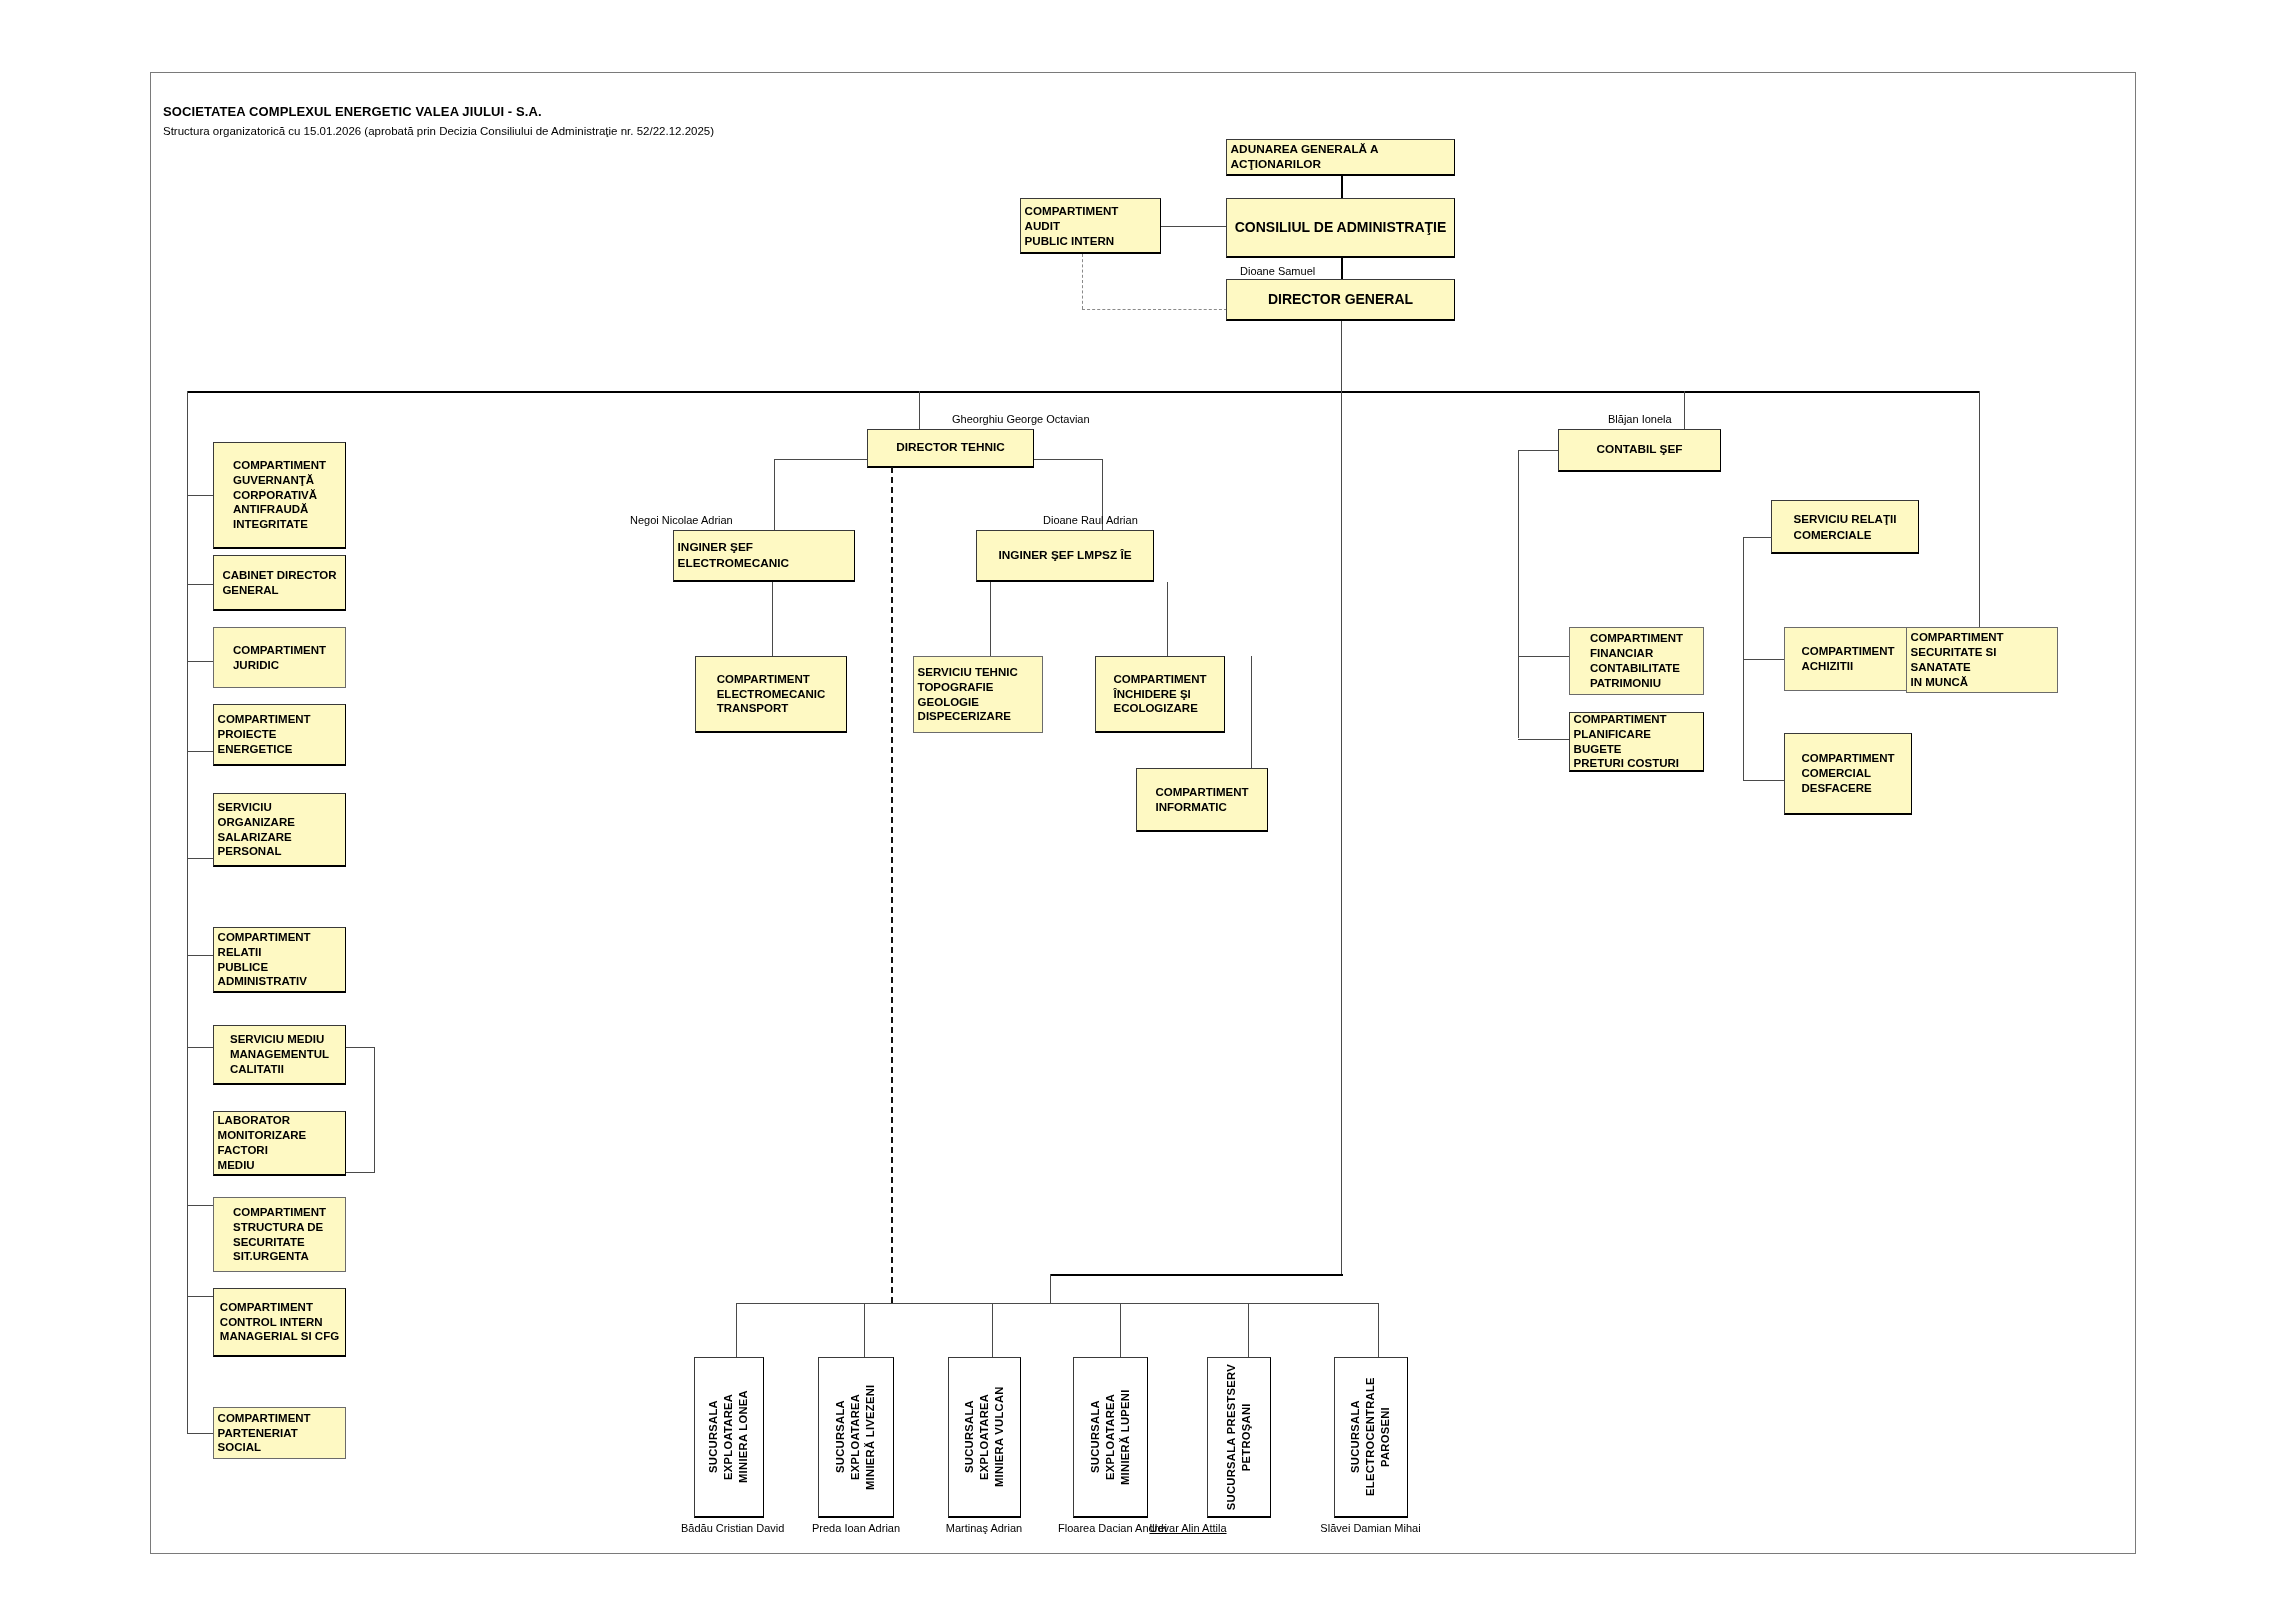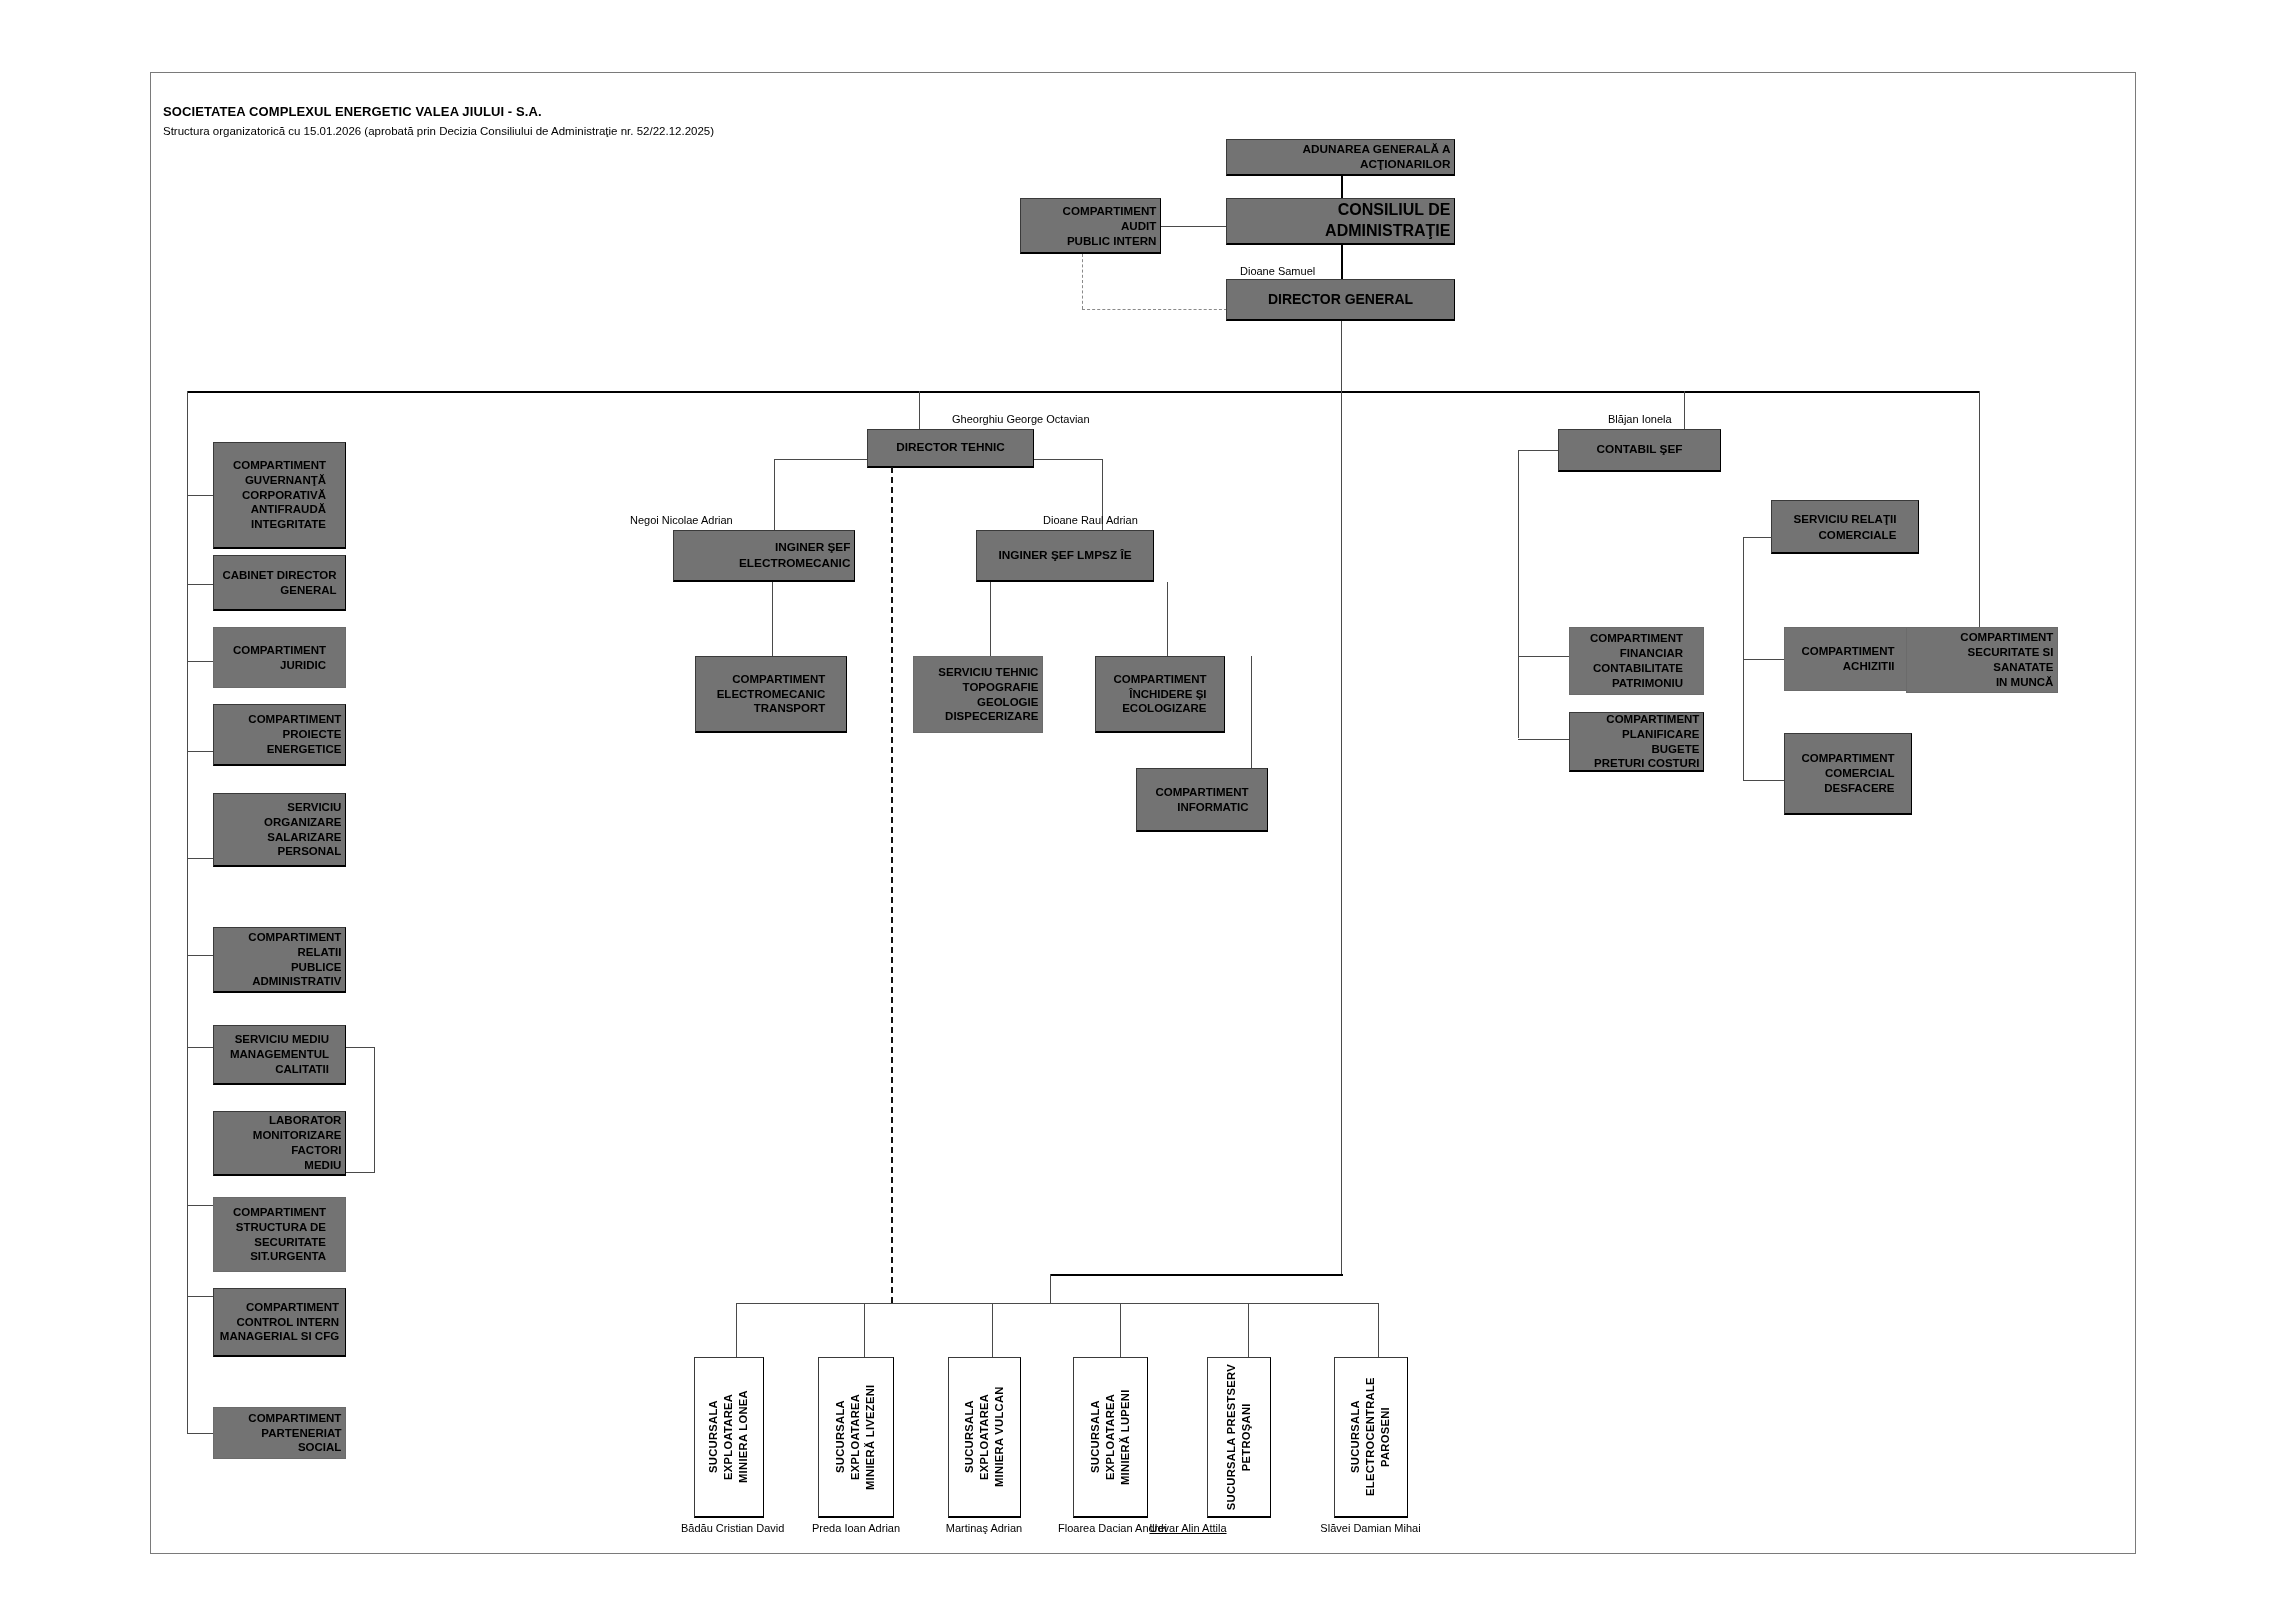--- a/index.html
+++ b/index.html
@@ -13,23 +13,23 @@
     border:1.8px solid #7a7a7a;background:#ffffff;box-sizing:border-box;
   }
 
   
   .hdr{position:absolute;left:163px;top:102px;width:1075px;}
   .hdr .t1{font-size:13px;font-weight:bold;color:#000;letter-spacing:0.1px;line-height:1.55;}
   .hdr .t2{font-size:11.5px;font-weight:normal;color:#000;line-height:1.62;}
 
   
   .node{
-    position:absolute;box-sizing:border-box;background:#737373;
+    position:absolute;box-sizing:border-box;background:#fef9c3;
     border:0.9px solid #3a3a3a;border-bottom:2.7px solid #000;border-right:1.8px solid #000;
-    display:flex;align-items:center;justify-content:center;text-align:right;
+    display:flex;align-items:center;justify-content:center;text-align:left;
     font-weight:bold;color:#000;line-height:1.3;padding:1.8px 3.6px;
   }
   .node.thin{border-bottom:0.9px solid #6b6b6b;border-right:0.9px solid #6b6b6b;border-top:0.9px solid #6b6b6b;border-left:0.9px solid #6b6b6b;}
   .node span{display:block;white-space:pre-line;}
 
   
   .vnode{
     position:absolute;box-sizing:border-box;background:#fff;
     border:0.9px solid #3a3a3a;border-bottom:2.7px solid #000;border-right:1.8px solid #000;
     display:flex;align-items:center;justify-content:center;
@@ -88,21 +88,21 @@
 
   <div class="node" style="left:1226px;top:139px;width:229px;height:37px;font-size:11.8px;">
     <span>ADUNAREA GENERALĂ A ACŢIONARILOR</span>
   </div>
 
   <div class="node" style="left:1020px;top:198px;width:141px;height:56px;font-size:11.6px;">
     <span>COMPARTIMENT AUDIT
 PUBLIC INTERN</span>
   </div>
 
-  <div class="node" style="left:1226px;top:198px;width:229px;height:47px;font-size:16px;">
+  <div class="node" style="left:1226px;top:198px;width:229px;height:60px;font-size:14px;">
     <span>CONSILIUL DE ADMINISTRAŢIE</span>
   </div>
 
   <div class="pname" style="left:1240px;top:265px;">Dioane Samuel</div>
 
   <div class="node" style="left:1226px;top:279px;width:229px;height:42px;font-size:14px;">
     <span>DIRECTOR GENERAL</span>
   </div>
 
   <div class="pname" style="left:952px;top:413px;">Gheorghiu George Octavian</div>

